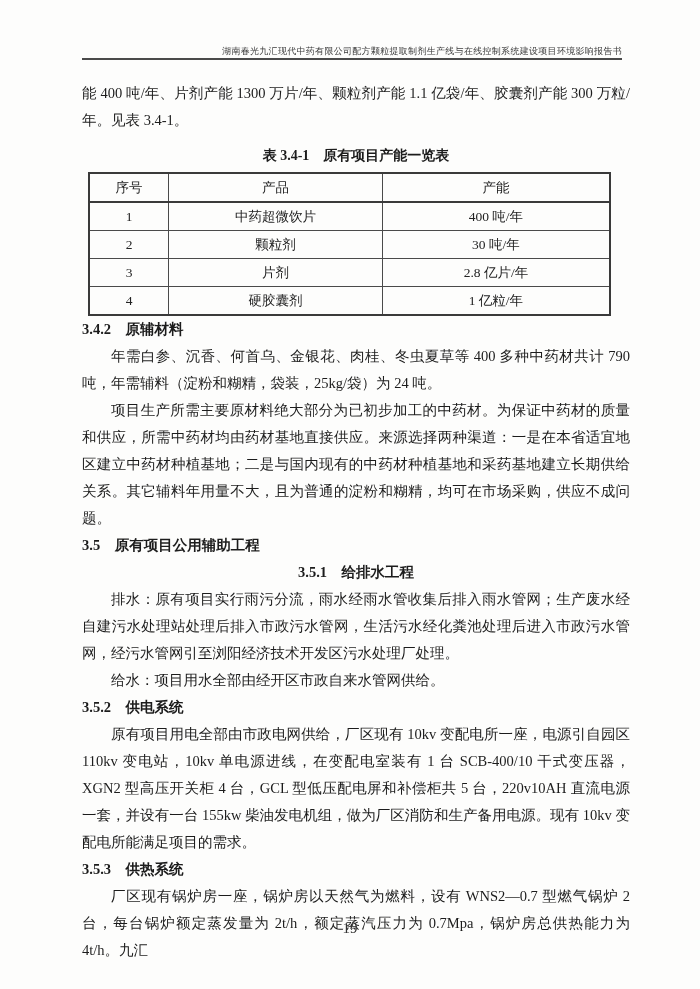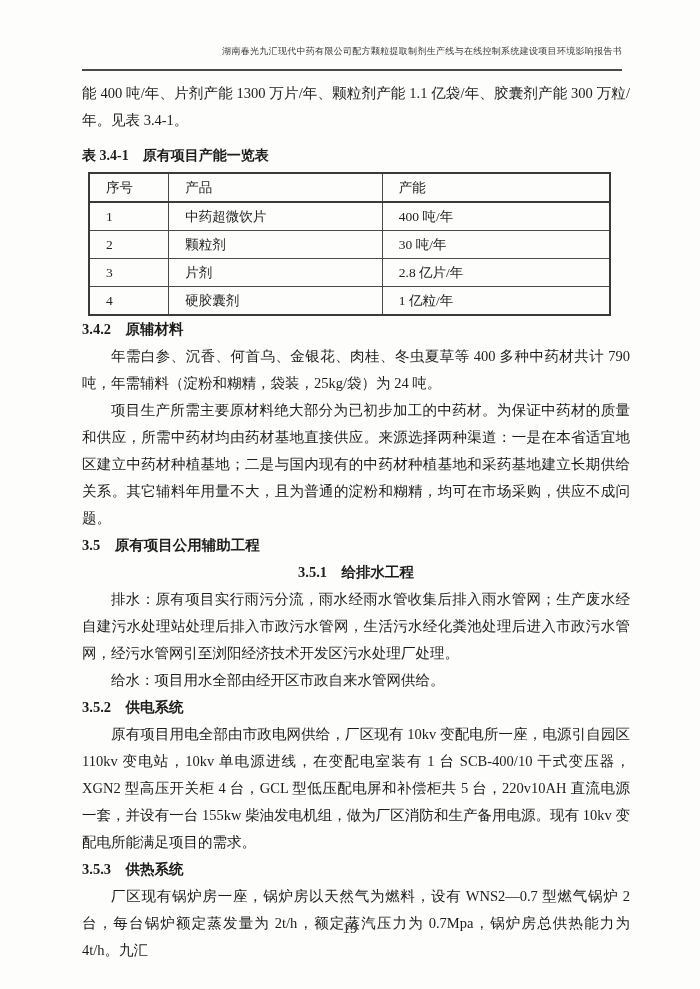--- a/index.html
+++ b/index.html
@@ -16,21 +16,21 @@
     color: #1e1e1e;
   }
   
   .page-header {
     position: absolute;
     left: 82px; right: 78px; top: 44px;
     text-align: right;
     font-size: 9px;
     line-height: 14px;
     color: #3b3b3b;
-    padding-bottom: 11px;
+    padding-bottom: 0;
     border-bottom: 2px solid #4a4a4a;
     letter-spacing: 0.3px;
   }
   
   .content {
     position: absolute;
     left: 82px; right: 70px; top: 80px;
     font-size: 14.5px;
     line-height: 27px;
     text-align: justify;
@@ -46,36 +46,38 @@
   .h-342 { margin-top: 14px; }
   .h-35  { margin-top: 9px; }
   .h-351 { margin-top: 6px; text-align: center; }
   .h-352 { margin-top: 2px; }
   .h-353 { margin-top: 2px; }
   .after-heading { margin-top: 0; }
   .para-gap { margin-top: 4px; }
   
   .table-caption {
     margin-top: 8px; margin-bottom: 3px;
+    text-align: center;
     font-weight: bold;
     font-size: 14px;
     white-space: pre-wrap;
   }
   table.capacity {
     border-collapse: collapse;
     width: 523px;
     margin-left: 6px;
     font-size: 13.5px;
     color: #222;
     border: 2px solid #3a3a3a;
   }
   table.capacity th, table.capacity td {
     border: 1px solid #4a4a4a;
+    text-align: center;
     vertical-align: middle;
-    padding: 0 16px;
+    padding: 0 4px;
     font-weight: normal;
   }
   table.capacity thead th {
     height: 25px;
     border-bottom: 2px solid #3a3a3a;
   }
   table.capacity tbody td { height: 21px; }
   col.c-index   { width: 15.3%; }
   col.c-product { width: 41.0%; }
   col.c-capacity{ width: 43.7%; }

